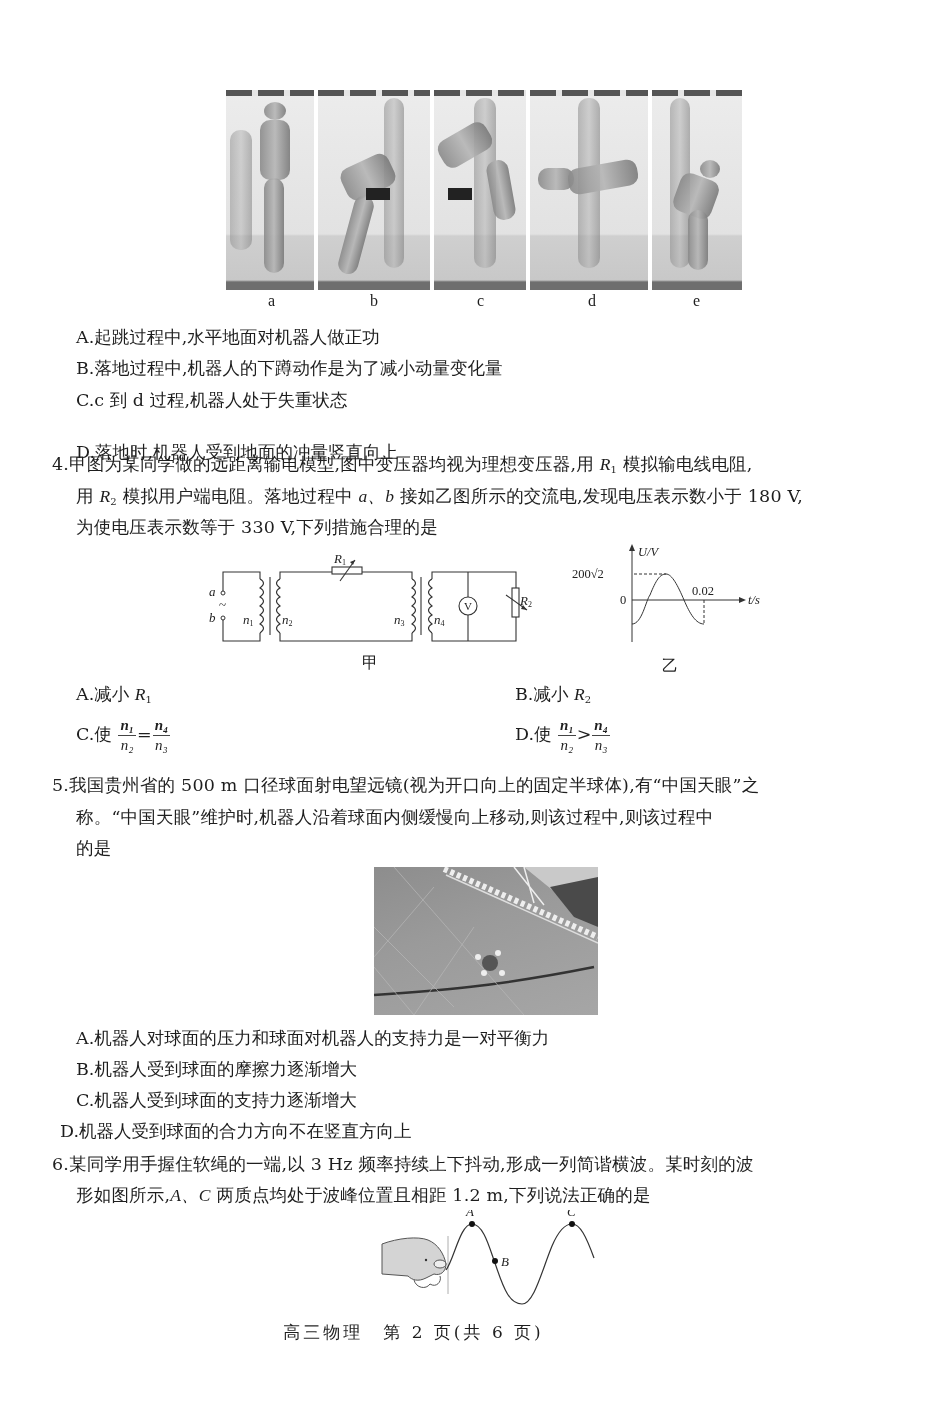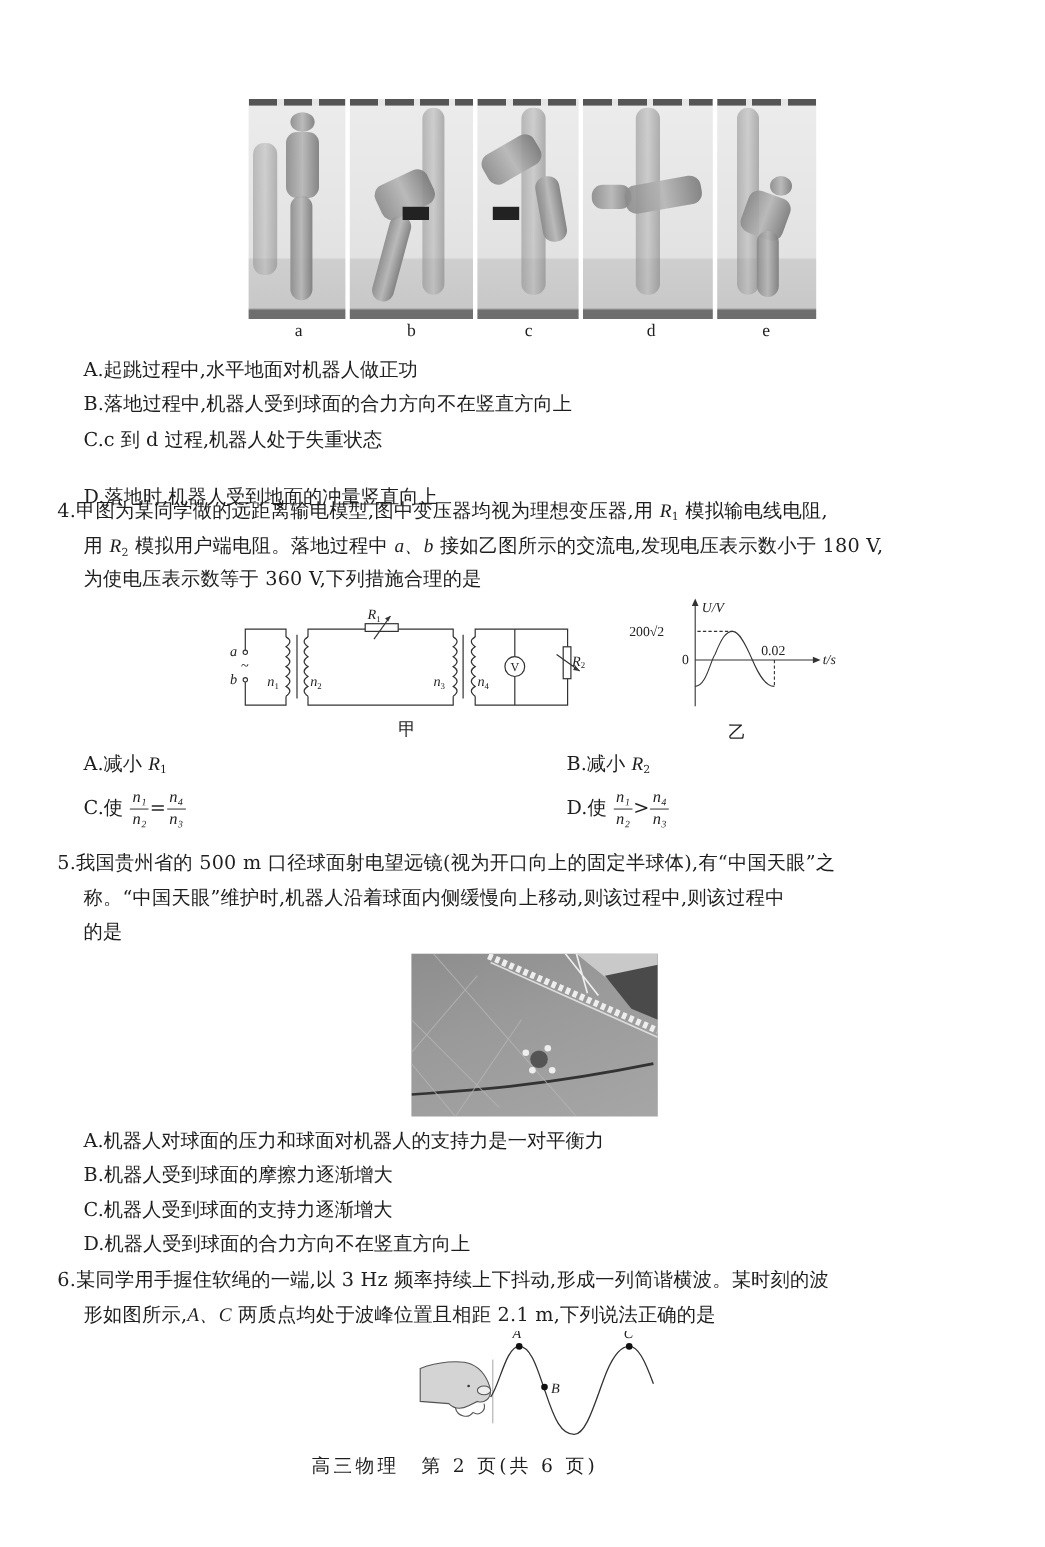--- a/index.html
+++ b/index.html
@@ -17,21 +17,21 @@
   .frame { position: relative; height: 200px; overflow: hidden;
     background: linear-gradient(180deg, #ececec 0%, #e2e2e2 72%, #cfcfcf 73%, #c8c8c8 95%, #6e6e6e 96%, #6e6e6e 100%); }
   .frame .banner { position:absolute; left:0; right:0; top:0; height:6px;
     background: repeating-linear-gradient(90deg,#555 0 26px,#e6e6e6 26px 32px); }
   .robot { position:absolute; background: linear-gradient(90deg,#8a8a8a,#b5b5b5 50%,#7a7a7a); border-radius: 10px; opacity: .9; }
   .photo-label { position: absolute; top: 292px; font-size: 16px; font-family: "Liberation Serif", serif; }
   
   .opt { position: absolute; white-space: nowrap; font-size: 17.5px; line-height: 22px; }
   .frac { display: inline-block; vertical-align: middle; text-align: center; font-style: italic;
     font-family: "Liberation Serif", serif; font-size: 15px; line-height: 15px; margin: 0 1px; }
-  .frac .num { display:block; padding: 0 2px; }
+  .frac .num { display:block; padding: 0 2px; font-weight: bold; }
   .frac .bar { display:block; border-top: 1px solid #444; margin: 2px 0; }
   .frac .den { display:block; padding: 0 2px; }
   .caption { position:absolute; font-size: 16px; }
   .photo-fast { left: 374px; top: 867px; width: 224px; height: 148px; overflow: hidden;
     background: linear-gradient(160deg, #8d8d8d 0%, #9a9a9a 40%, #a6a6a6 100%); }
   .footer { position:absolute; top: 1321px; left: 0; width: 827px; text-align:center; font-size: 17px; letter-spacing: 3px; }
 </style>
 </head>
 <body>
 
@@ -74,36 +74,36 @@
 <span class="photo-label" style="left:268px">a</span>
 <span class="photo-label" style="left:370px">b</span>
 <span class="photo-label" style="left:477px">c</span>
 <span class="photo-label" style="left:588px">d</span>
 <span class="photo-label" style="left:693px">e</span>
 
 <div class="opt" style="left:76px;top:326px">
   <span>A.</span><span>起跳过程中,水平地面对机器人做正功</span>
 </div>
 <div class="opt" style="left:76px;top:357px">
-  <span>B.</span><span>落地过程中,机器人受到球面的合力方向不在竖直方向上</span>
+  <span>B.</span><span>落地过程中,机器人的下蹲动作是为了减小动量变化量</span>
 </div>
 <div class="opt" style="left:76px;top:389px">
   <span>C.</span><span>c 到 d 过程,机器人处于失重状态</span>
 </div>
 <div class="opt" style="left:76px;top:441px">
   <span>D.</span><span>落地时,机器人受到地面的冲量竖直向上</span>
 </div>
 
 <div class="line" style="left:52px;top:453px">
   <span>4.</span><span>甲图为某同学做的远距离输电模型,图中变压器均视为理想变压器,用 </span><span class="ital">R</span><sub class="s">1</sub><span> 模拟输电线电阻,</span>
 </div>
 <div class="line" style="left:76px;top:485px">
   <span>用 </span><span class="ital">R</span><sub class="s">2</sub><span> 模拟用户端电阻。落地过程中 </span><span class="ital">a、b</span><span> 接如乙图所示的交流电,发现电压表示数小于 180 V,</span>
 </div>
-<div class="line" style="left:76px;top:516px">为使电压表示数等于 360 V,下列措施合理的是</div>
+<div class="line" style="left:76px;top:516px">为使电压表示数等于 330 V,下列措施合理的是</div>
 
 <svg class="abs" style="left:200px;top:545px" width="340" height="110" viewBox="0 0 340 110">
   <g stroke="#333" stroke-width="1.1" fill="none">
 
     <polyline points="23,48 23,27 60,27 60,34"></polyline>
     <polyline points="23,73 23,96 60,96 60,88"></polyline>
     <path d="M60,34 q7,4 0,9 q7,4 0,9 q7,4 0,9 q7,4 0,9 q7,4 0,9 q7,4 0,9"></path>
     <line x1="70" y1="32" x2="70" y2="90"></line>
 
     <path d="M80,34 q-7,4 0,9 q-7,4 0,9 q-7,4 0,9 q-7,4 0,9 q-7,4 0,9 q-7,4 0,9"></path>
@@ -208,29 +208,29 @@
 
 <div class="opt" style="left:76px;top:1027px">
   <span>A.</span><span>机器人对球面的压力和球面对机器人的支持力是一对平衡力</span>
 </div>
 <div class="opt" style="left:76px;top:1058px">
   <span>B.</span><span>机器人受到球面的摩擦力逐渐增大</span>
 </div>
 <div class="opt" style="left:76px;top:1089px">
   <span>C.</span><span>机器人受到球面的支持力逐渐增大</span>
 </div>
-<div class="opt" style="left:76px;top:1120px">
+<div class="opt" style="left:60px;top:1120px">
   <span>D.</span><span>机器人受到球面的合力方向不在竖直方向上</span>
 </div>
 
 <div class="line" style="left:52px;top:1153px">
   <span>6.</span><span>某同学用手握住软绳的一端,以 3 Hz 频率持续上下抖动,形成一列简谐横波。某时刻的波</span>
 </div>
 <div class="line" style="left:76px;top:1184px">
-  <span>形如图所示,</span><span class="ital">A、C</span><span> 两质点均处于波峰位置且相距 2.1 m,下列说法正确的是</span>
+  <span>形如图所示,</span><span class="ital">A、C</span><span> 两质点均处于波峰位置且相距 1.2 m,下列说法正确的是</span>
 </div>
 
 <svg class="abs" style="left:378px;top:1210px" width="230" height="100" viewBox="0 0 230 100">
 
   <g>
     <path d="M4,34 C20,28 40,26 50,30 C60,34 66,44 68,54 C68,62 62,66 56,64 L48,68 C40,72 34,70 30,66 L4,64 Z" fill="#d4d4d4" stroke="#555" stroke-width="1"></path>
     <path d="M36,70 C38,78 48,80 52,74 M52,74 C58,78 64,72 62,66" fill="none" stroke="#555" stroke-width="1"></path>
     <circle cx="48" cy="50" r="1.2" fill="#333"></circle>
     <ellipse cx="62" cy="54" rx="6" ry="4" fill="#eee" stroke="#555" stroke-width="1"></ellipse>
     <line x1="70" y1="26" x2="70" y2="84" stroke="#999" stroke-width="0.8"></line>

